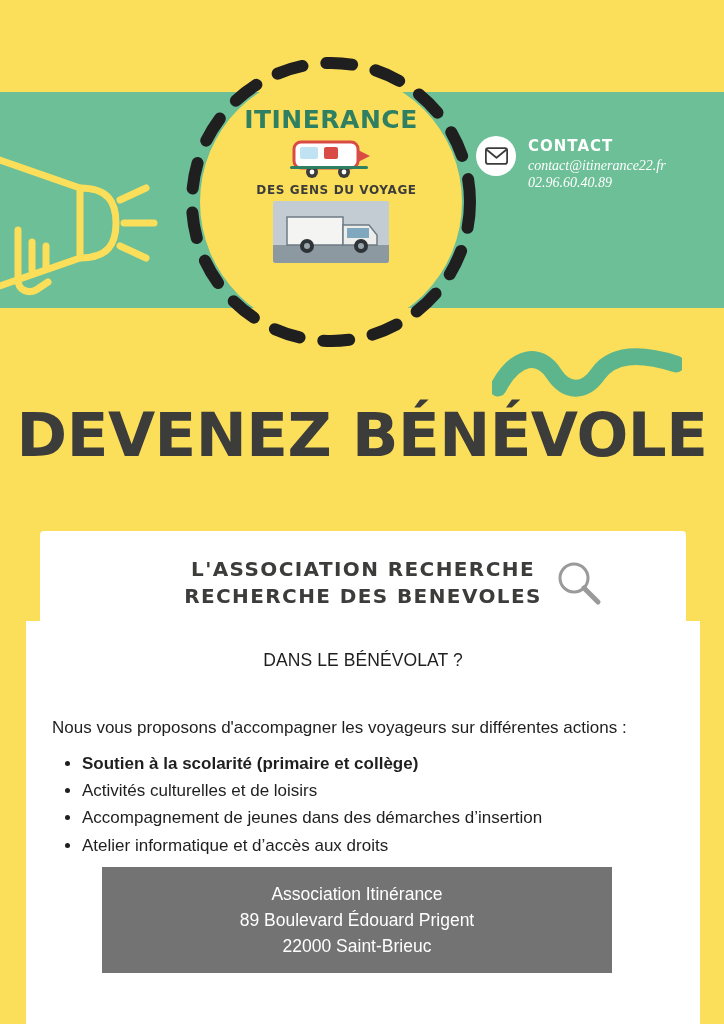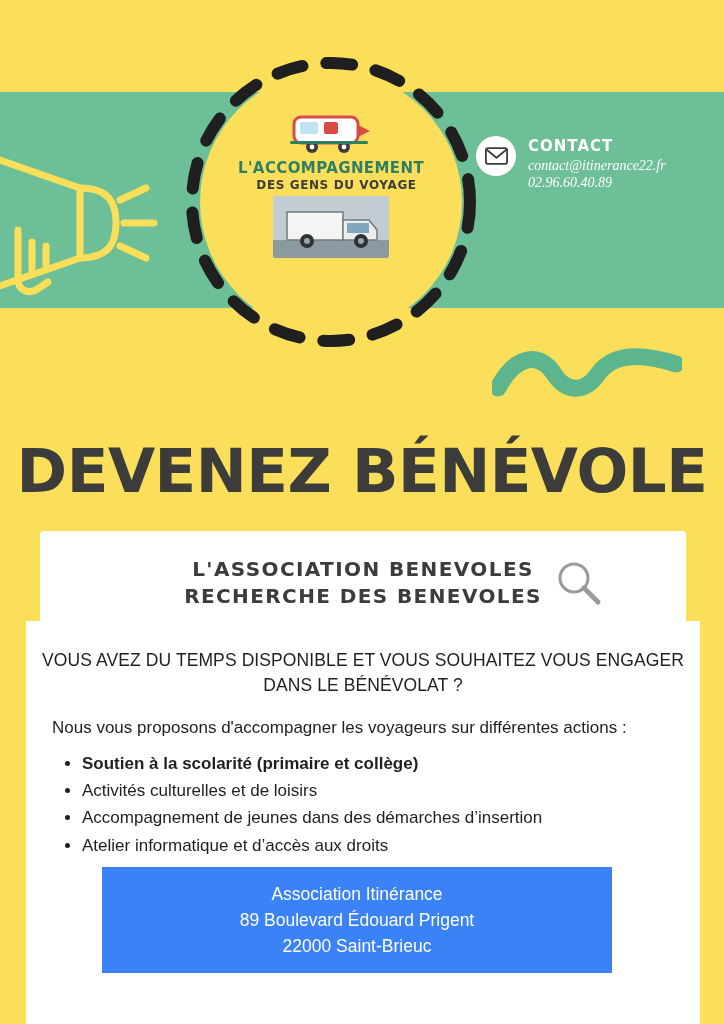--- a/index.html
+++ b/index.html
@@ -173,21 +173,20 @@
     left: 0;
     top: 404px;
     width: 724px;
     text-align: center;
     font-family: "DejaVu Sans", sans-serif;
     font-weight: bold;
     font-size: 61px;
     letter-spacing: -0.5px;
     color: #3C3C3B;
     line-height: 1;
-    margin-top: 36px;
   }
 
   
   .dots-left {
     position: absolute;
     left: 0;
     top: 588px;
     width: 56px;
     height: 290px;
   }
@@ -277,21 +276,21 @@
   .actions li { margin: 0; }
   .actions li.bold { font-weight: bold; }
 
   
   .address-box {
     position: absolute;
     left: 102px;
     top: 867px;
     width: 510px;
     height: 106px;
-    background: #3b82f6;
+    background: #737373;
     display: flex;
     flex-direction: column;
     align-items: center;
     justify-content: center;
   }
   .address-line {
     font-family: "Liberation Sans", sans-serif;
     font-size: 17.5px;
     color: #FFFFFF;
     line-height: 1.5;
@@ -316,32 +315,32 @@
       <path d="M132 116 L158 128"></path>
     </g>
   </svg>
 
   <svg class="logo-dashes" viewBox="0 0 296 296">
     <circle cx="148" cy="148" r="139" fill="none" stroke="#1F1F1F" stroke-width="12" stroke-linecap="round" stroke-dasharray="26 24"></circle>
   </svg>
 
   <div class="logo-circle">
     <div class="logo-inner">
+      <div class="logo-title">ITINERANCE</div>
       <svg class="logo-caravan" viewBox="0 0 90 48">
         <rect x="8" y="8" width="64" height="26" rx="7" fill="#FFFFFF" stroke="#D94C46" stroke-width="3"></rect>
         <rect x="14" y="13" width="18" height="12" rx="2" fill="#BFE3F2"></rect>
         <rect x="38" y="13" width="14" height="12" rx="2" fill="#D94C46"></rect>
         <path d="M72 16 L84 22 L72 28 Z" fill="#D94C46"></path>
         <circle cx="26" cy="38" r="6" fill="#3C3C3B"></circle>
         <circle cx="26" cy="38" r="2.4" fill="#FFFFFF"></circle>
         <circle cx="58" cy="38" r="6" fill="#3C3C3B"></circle>
         <circle cx="58" cy="38" r="2.4" fill="#FFFFFF"></circle>
         <rect x="4" y="32" width="78" height="3" rx="1.5" fill="#2F7F63"></rect>
       </svg>
-      <div class="logo-sub1">L'ACCOMPAGNEMENT</div>
       <div class="logo-sub2">DES GENS DU VOYAGE</div>
       <div class="logo-van">
         <svg viewBox="0 0 116 62" width="116" height="62">
           <rect x="0" y="0" width="116" height="62" fill="#C3CCD2"></rect>
           <rect x="0" y="44" width="116" height="18" fill="#8D99A1"></rect>
           <path d="M14 16 L70 16 L70 44 L14 44 Z" fill="#F4F4F2" stroke="#6E7B84" stroke-width="1.5"></path>
           <path d="M70 24 L96 24 L104 34 L104 44 L70 44 Z" fill="#EDEDEB" stroke="#6E7B84" stroke-width="1.5"></path>
           <rect x="74" y="27" width="22" height="10" fill="#7FA7BD"></rect>
           <circle cx="34" cy="45" r="7" fill="#2E3338"></circle>
           <circle cx="34" cy="45" r="3" fill="#9AA4AB"></circle>
@@ -428,31 +427,30 @@
         <circle cx="25" cy="182" r="3.5"></circle>
       <circle cx="10" cy="204" r="4.5"></circle>
         <circle cx="27" cy="210" r="3"></circle>
     </g>
   </svg>
 
   <div class="white-card"></div>
   <div class="white-body"></div>
 
   <div class="card-title">
-    <div>L'ASSOCIATION BENEVOLES</div>
+    <div>L'ASSOCIATION RECHERCHE</div>
     <div>RECHERCHE DES BENEVOLES</div>
   </div>
 
   <svg class="magnifier" viewBox="0 0 52 52">
     <circle cx="22" cy="22" r="14" fill="none" stroke="#9A9A9A" stroke-width="3"></circle>
     <path d="M32 32 L46 46" stroke="#9A9A9A" stroke-width="5" stroke-linecap="round"></path>
   </svg>
 
   <div class="intro">
-    <div>VOUS AVEZ DU TEMPS DISPONIBLE ET VOUS SOUHAITEZ VOUS ENGAGER</div>
     <div>DANS LE BÉNÉVOLAT ?</div>
   </div>
 
   <div class="propose">Nous vous proposons d'accompagner les voyageurs sur différentes actions :</div>
 
   <ul class="actions">
     <li class="bold">Soutien à la scolarité (primaire et collège)</li>
     <li>Activités culturelles et de loisirs</li>
     <li>Accompagnement de jeunes dans des démarches d’insertion</li>
     <li>Atelier informatique et d’accès aux droits</li>

